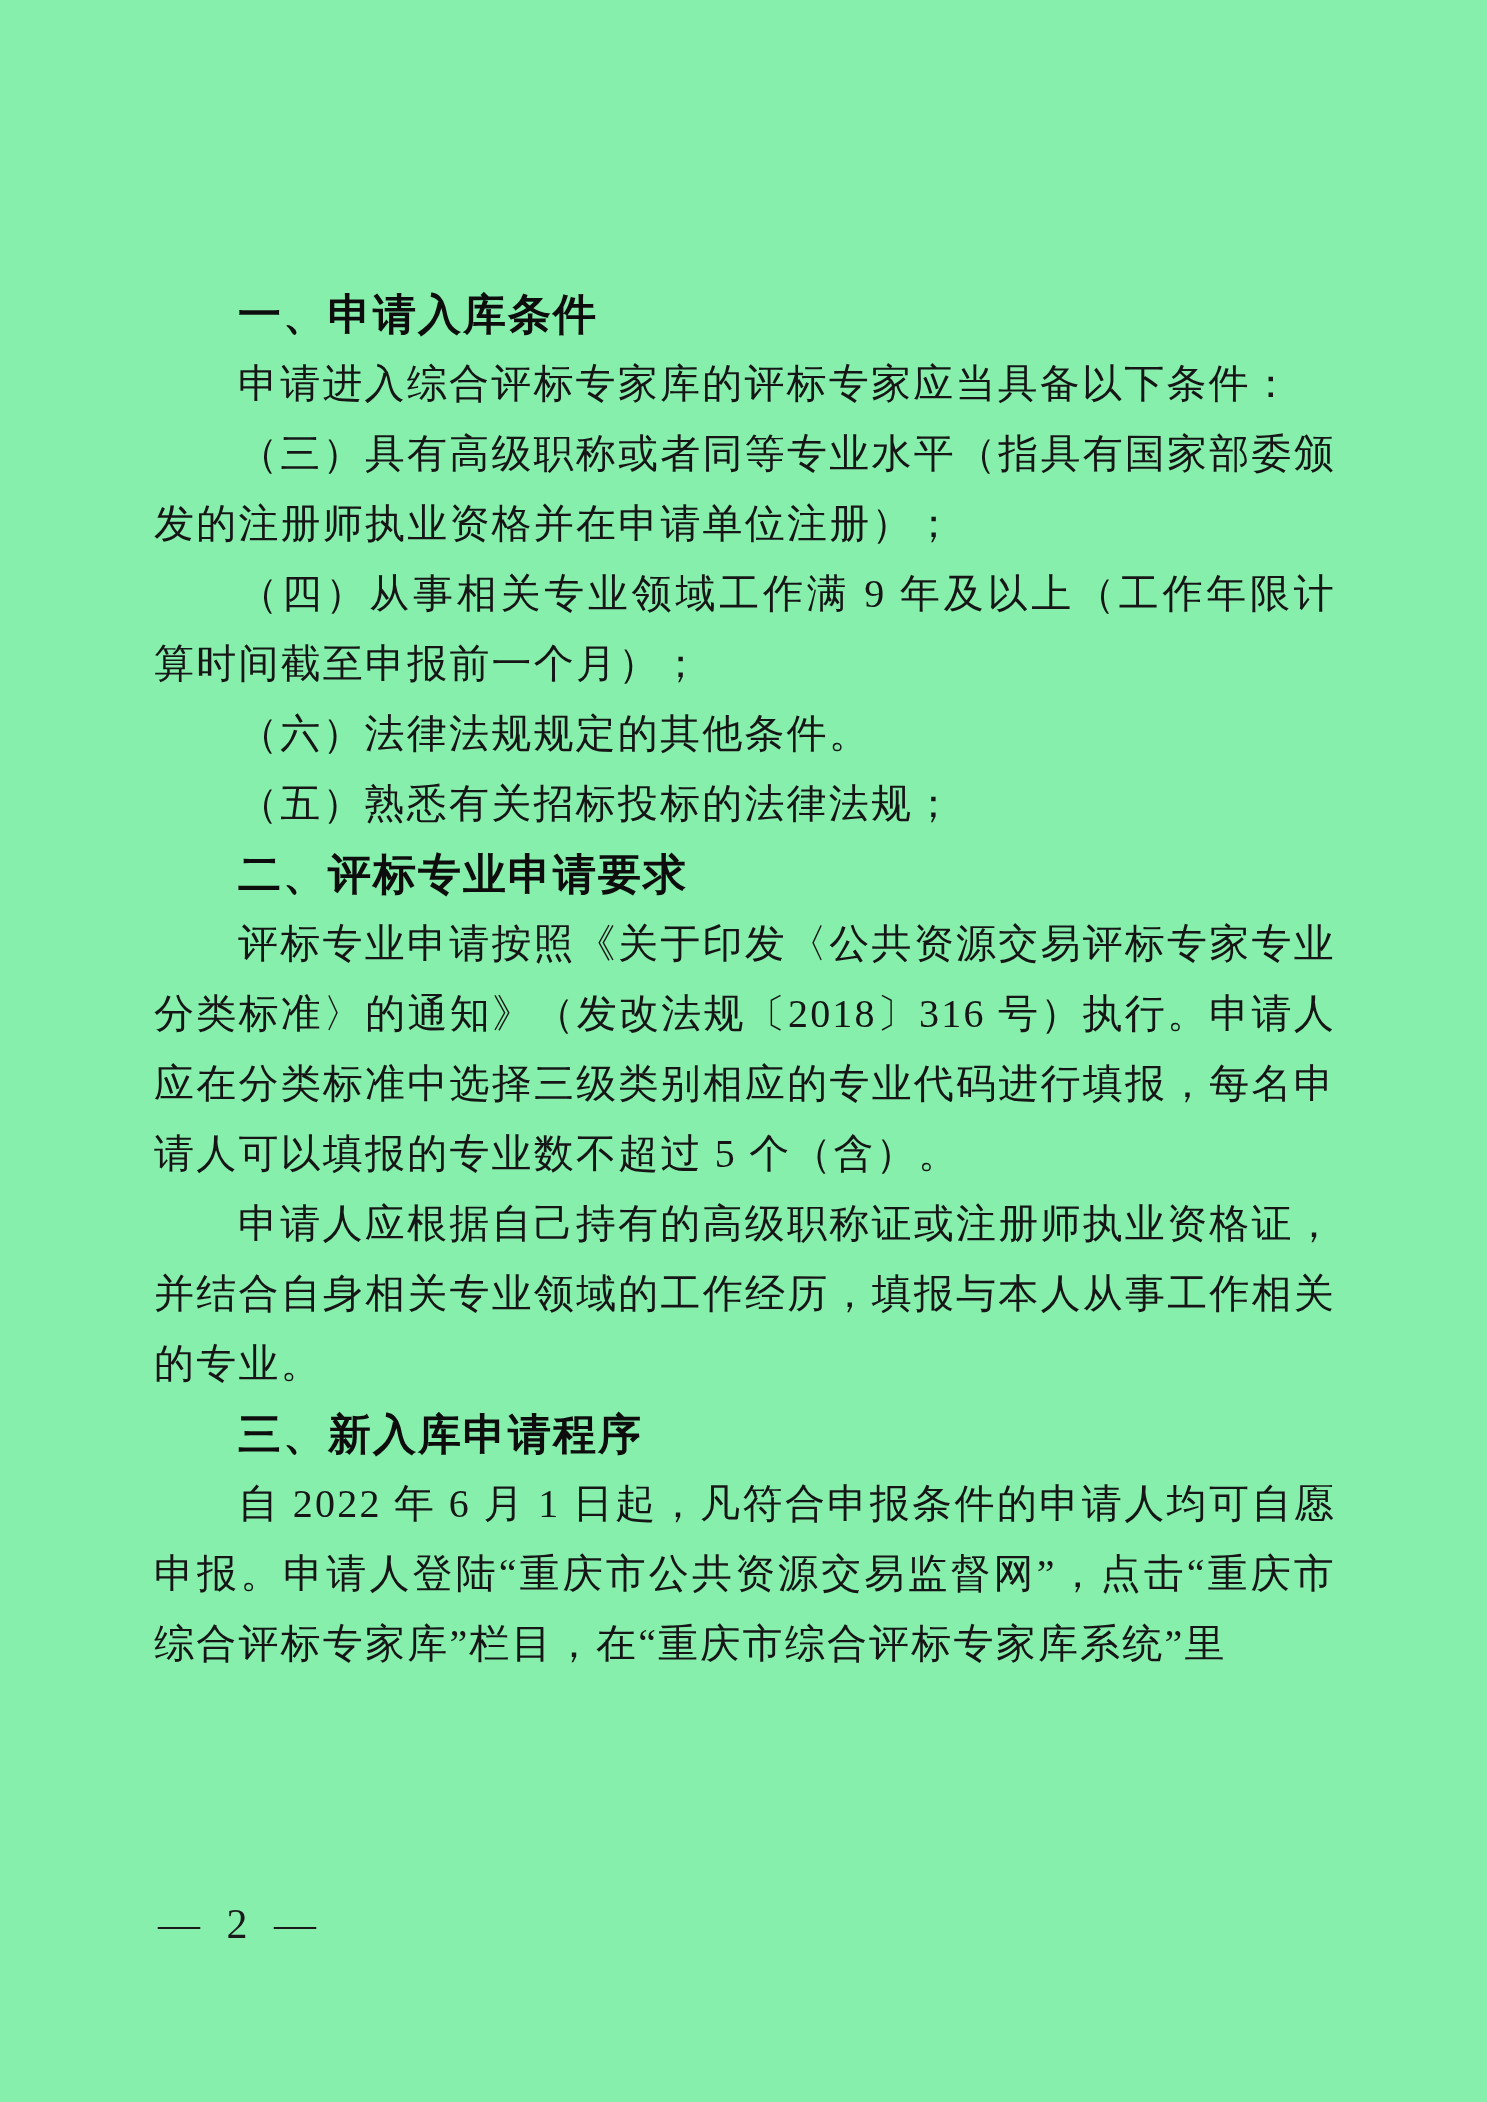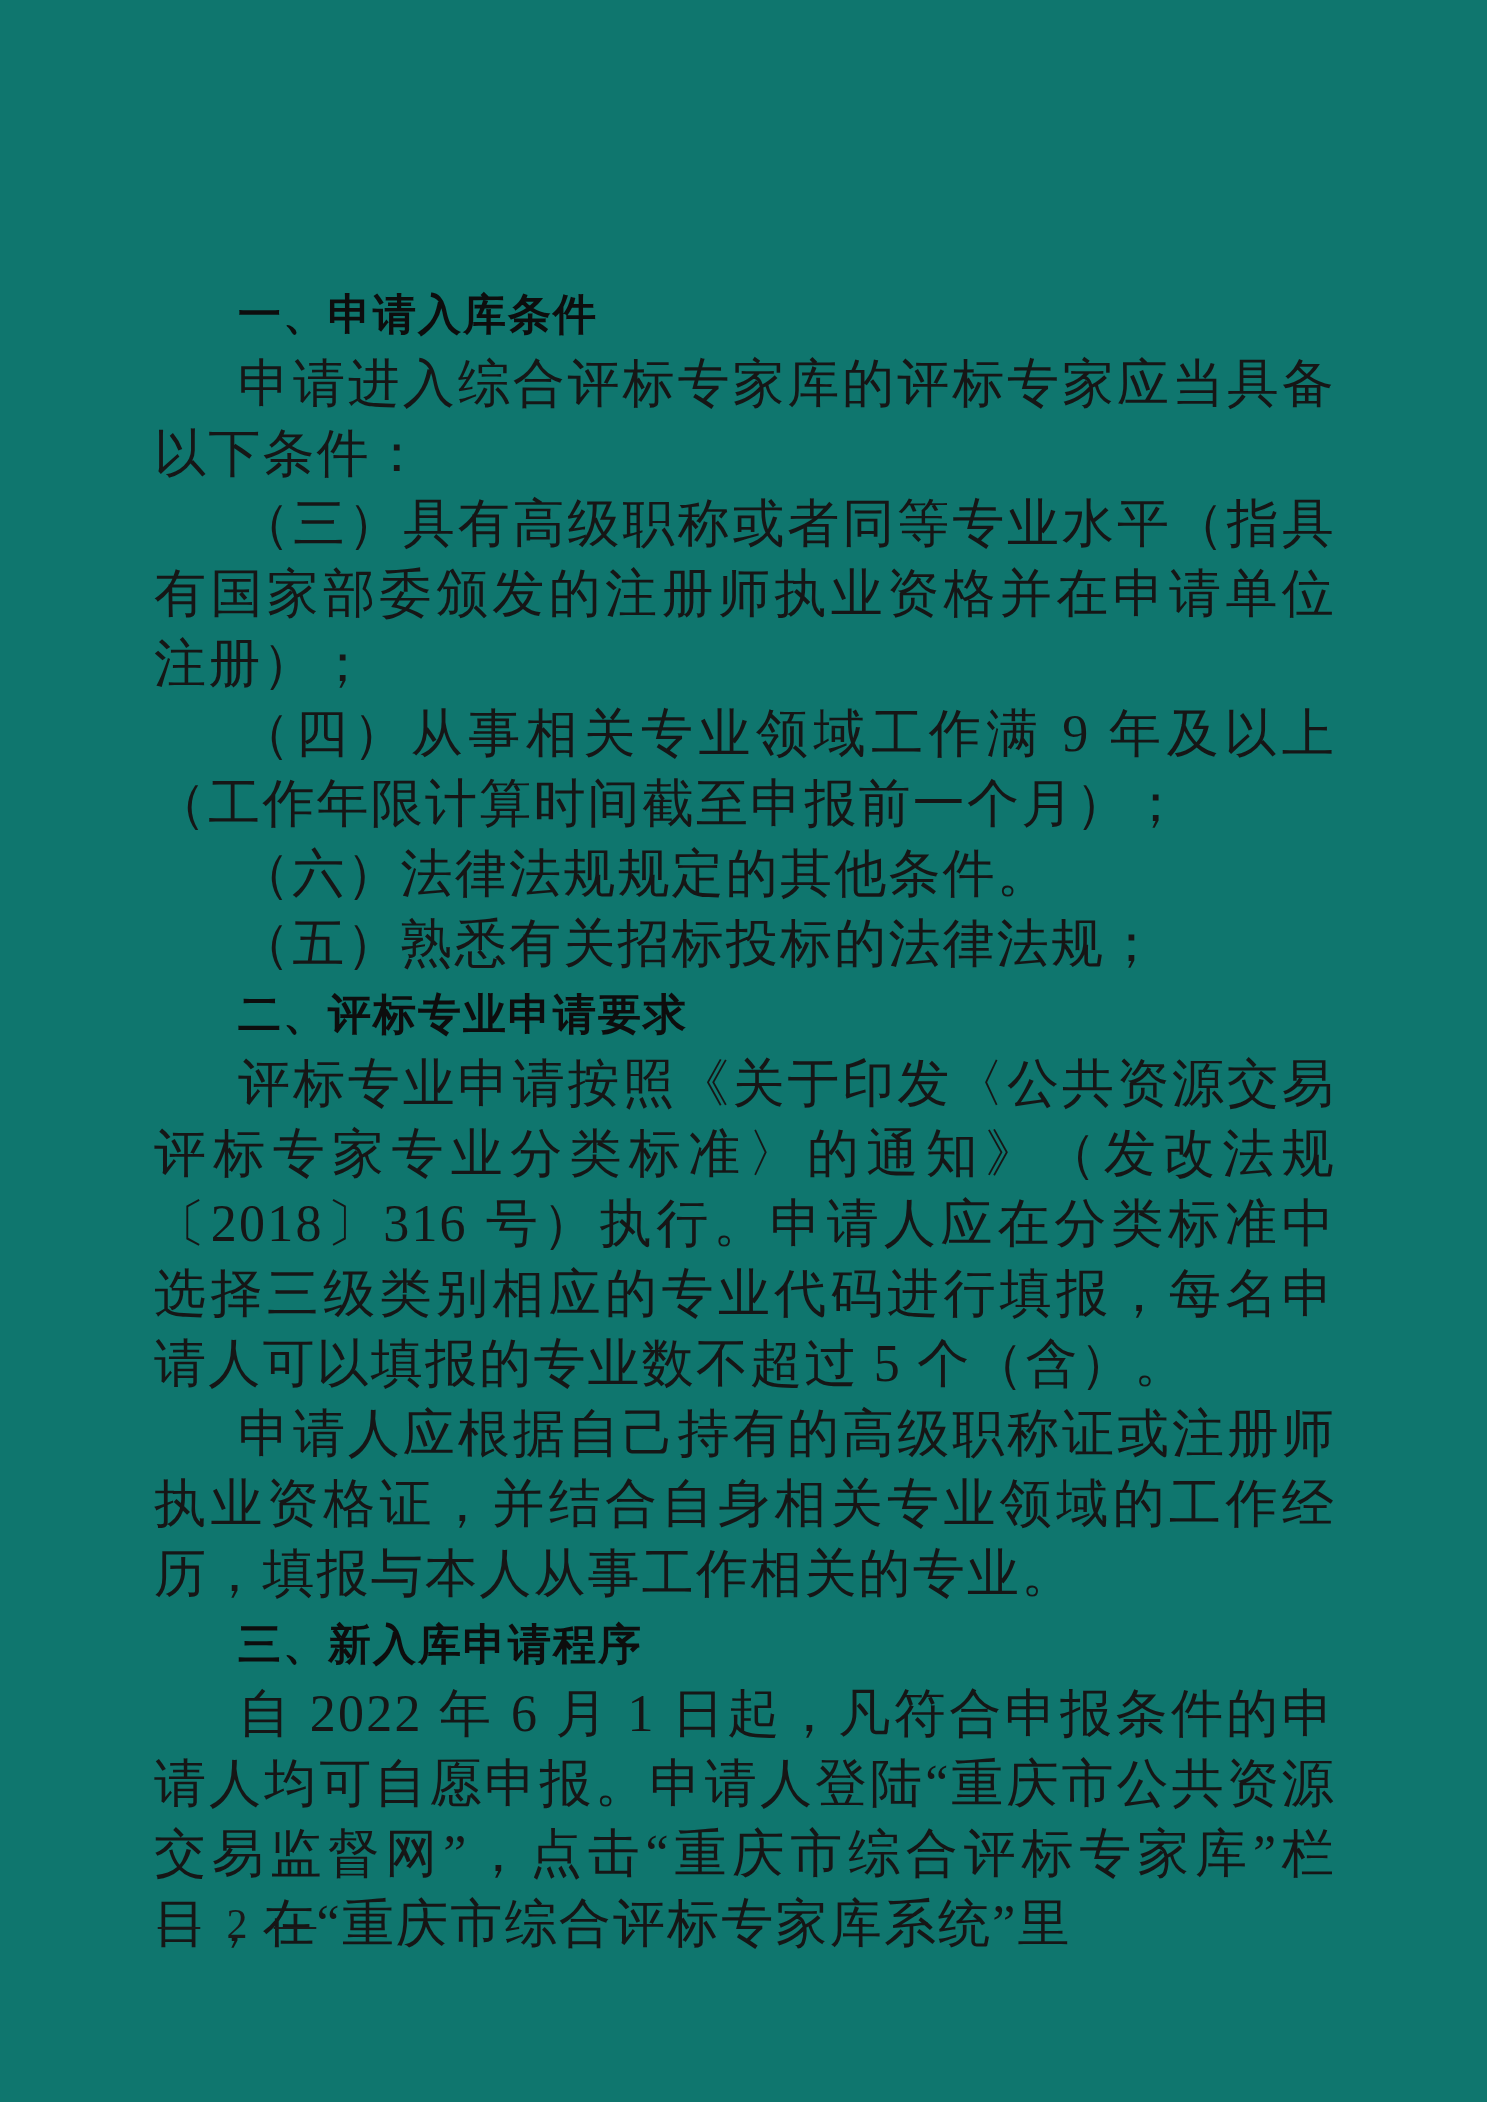--- a/index.html
+++ b/index.html
@@ -8,40 +8,40 @@
     width: 1487px;
     height: 2102px;
     position: relative;
     overflow: hidden;
     font-family: "Liberation Serif", "DejaVu Serif", serif;
     color: #141414;
   }
   .page {
     position: absolute;
     inset: 0;
-    background: #0f766e;
+    background: #86efac;
   }
   .content {
     position: absolute;
     left: 154px;
     top: 279px;
     width: 1182px;
   }
   .sec-heading {
     font-family: "Liberation Sans", sans-serif;
     font-weight: 700;
     font-size: 43px;
     line-height: 70px;
     letter-spacing: 2px;
     text-indent: 84px;
     color: #0d0d0d;
     white-space: nowrap;
   }
   .body-par {
-    font-size: 52px;
+    font-size: 40px;
     line-height: 70px;
     letter-spacing: 2.2px;
     text-indent: 84px;
     text-align: justify;
     text-justify: inter-ideograph;
     color: #161616;
   }
   .footer-pagenum {
     position: absolute;
     left: 158px;

